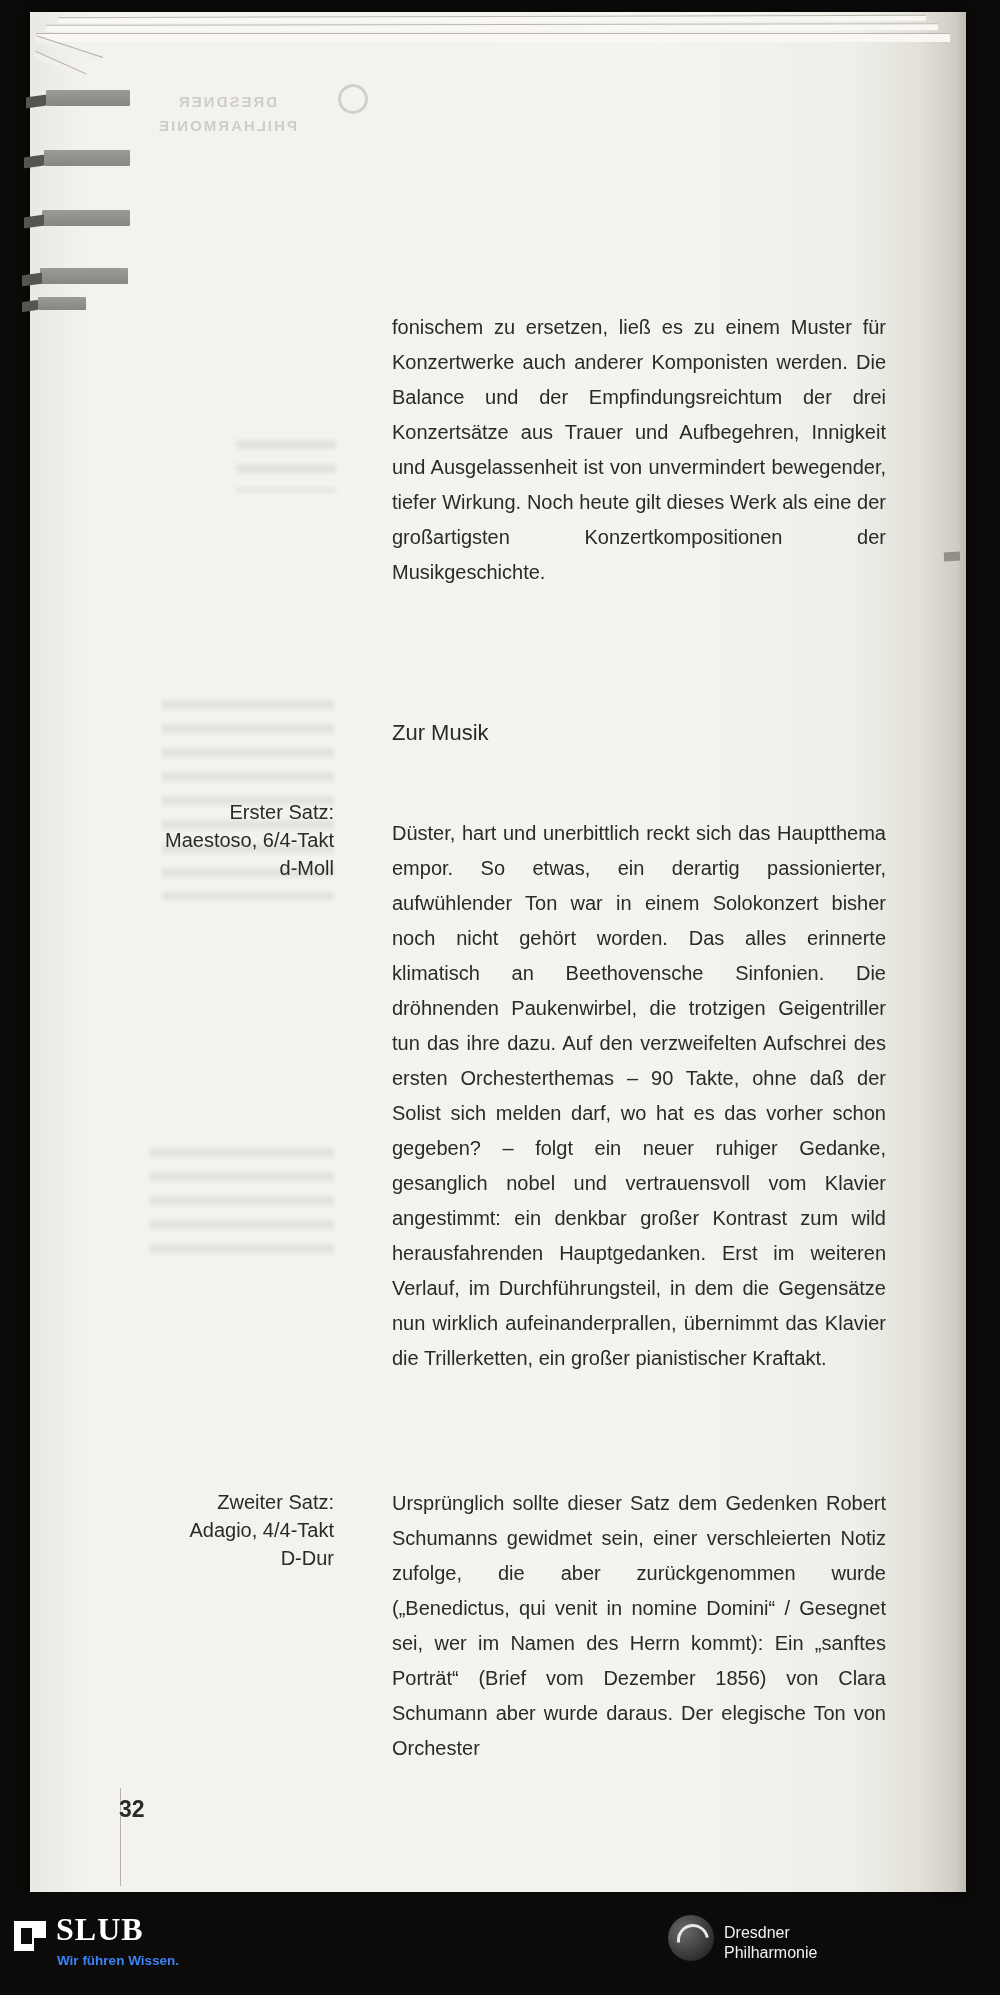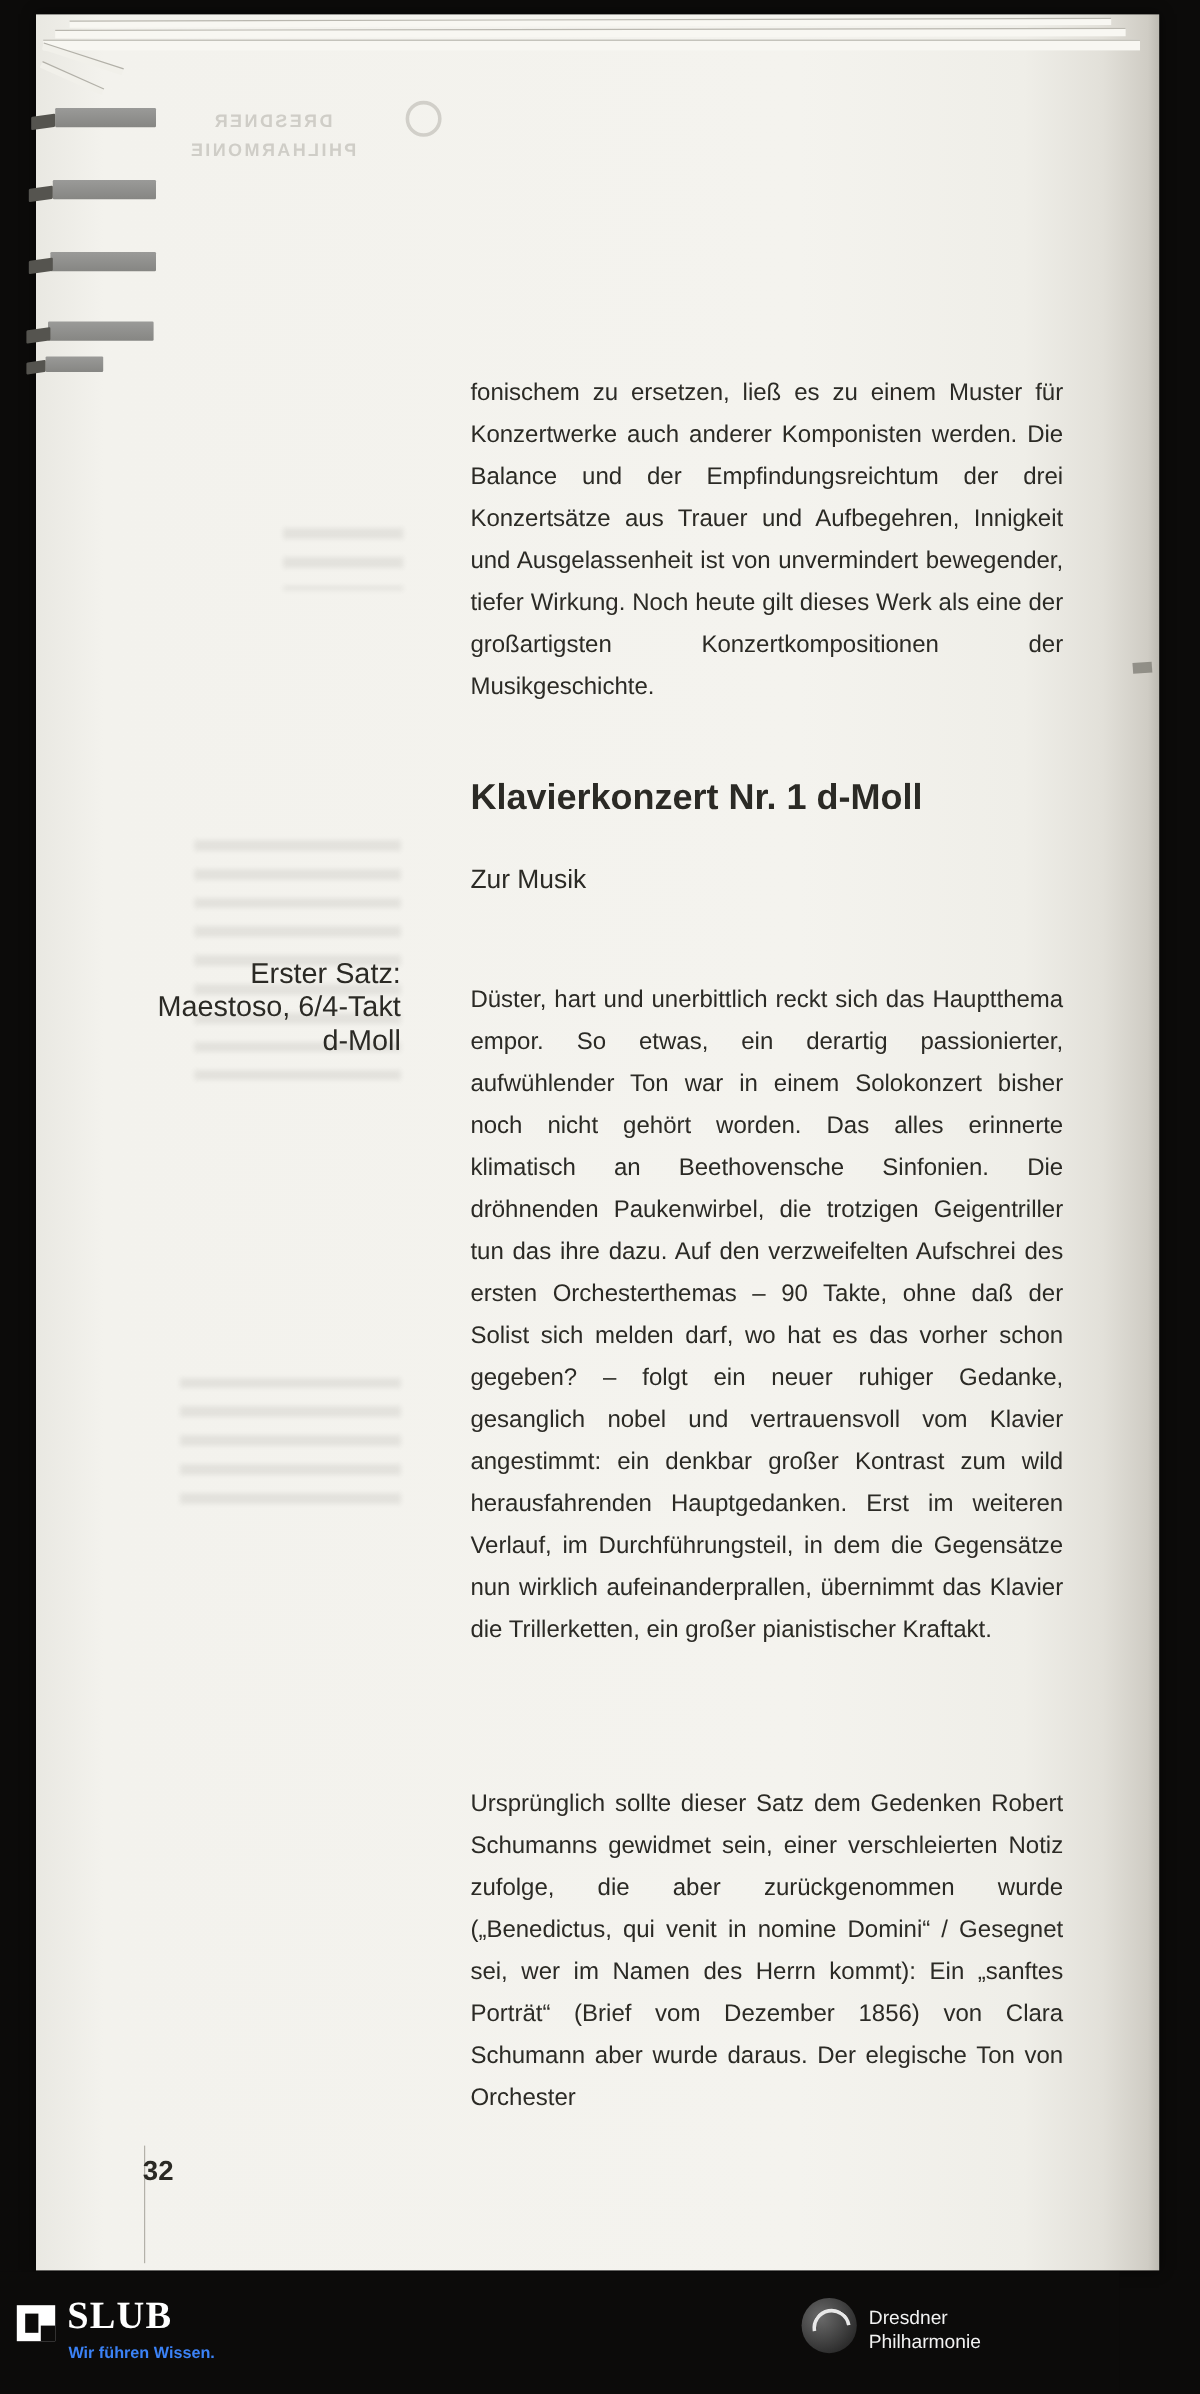--- a/index.html
+++ b/index.html
@@ -40,21 +40,21 @@
     border:3px solid #c3c1ba; border-radius:50%; opacity:.7; filter:blur(.5px);
   }
   .smudge {
     position:absolute; opacity:.09; filter:blur(2px);
     background:repeating-linear-gradient(180deg,#44423c 0 9px,transparent 9px 24px);
   }
 
   
   .margin-note {
     position:absolute; left:130px; width:204px; text-align:right;
-    font-size:24px; line-height:28px; color:var(--ink,#34332d);
+    font-size:20px; line-height:28px; color:var(--ink,#34332d);
   }
   .body-col { position:absolute; left:392px; width:494px; color:var(--ink,#2b2a25); }
   .para {
     font-size:20px; line-height:35px; text-align:justify;
     hyphens:auto; -webkit-hyphens:auto; margin:0;
   }
   .heading {
     position:absolute; left:392px; top:648px; width:500px;
     font-size:30px; font-weight:bold; color:var(--ink,#23221e);
   }
@@ -117,33 +117,37 @@
   <div class="ghost-masthead">DRESDNER PHILHARMONIE</div>
   <div class="ghost-logo"></div>
   <div class="smudge" style="left:236px; top:440px; width:100px; height:52px;"></div>
   <div class="smudge" style="left:162px; top:700px; width:172px; height:200px;"></div>
   <div class="smudge" style="left:150px; top:1148px; width:184px; height:116px;"></div>
 
   <div class="body-col" style="top:310px;">
     <p class="para">fonischem zu ersetzen, ließ es zu einem Muster für Konzertwerke auch anderer Komponisten werden. Die Balance und der Empfindungsreichtum der drei Konzertsätze aus Trauer und Aufbegehren, Innigkeit und Ausgelassenheit ist von unvermindert bewegender, tiefer Wirkung. Noch heute gilt dieses Werk als eine der großartigsten Konzertkompositionen der Musikgeschichte.</p>
   </div>
 
-  <div class="heading">Klavierkonzert Nr. 1 d-Moll</div>
   <div class="subheading">Zur Musik</div>
 
   <div class="margin-note" style="top:798px;">
     <div>Erster Satz:</div>
     <div>Maestoso, 6/4-Takt</div>
     <div>d-Moll</div>
   </div>
 
   <div class="body-col" style="top:798px;margin-top:18px;">
     <p class="para">Düster, hart und unerbittlich reckt sich das Hauptthema empor. So etwas, ein derartig passionierter, aufwühlender Ton war in einem Solokonzert bisher noch nicht gehört worden. Das alles erinnerte klimatisch an Beethovensche Sinfonien. Die dröhnenden Paukenwirbel, die trotzigen Geigentriller tun das ihre dazu. Auf den verzweifelten Aufschrei des ersten Orchesterthemas – 90 Takte, ohne daß der Solist sich melden darf, wo hat es das vorher schon gegeben? – folgt ein neuer ruhiger Gedanke, gesanglich nobel und vertrauensvoll vom Klavier angestimmt: ein denkbar großer Kontrast zum wild herausfahrenden Hauptgedanken. Erst im weiteren Verlauf, im Durchführungsteil, in dem die Gegensätze nun wirklich aufeinanderprallen, übernimmt das Klavier die Trillerketten, ein großer pianistischer Kraftakt.</p>
   </div>
 
+  <div class="margin-note" style="top:1488px;">
+    <div>Zweiter Satz:</div>
+    <div>Adagio, 4/4-Takt</div>
+    <div>D-Dur</div>
+  </div>
 
   <div class="body-col" style="top:1486px;">
     <p class="para">Ursprünglich sollte dieser Satz dem Gedenken Robert Schumanns gewidmet sein, einer verschleierten Notiz zufolge, die aber zurückgenommen wurde („Benedictus, qui venit in nomine Domini“ / Gesegnet sei, wer im Namen des Herrn kommt): Ein „sanftes Porträt“ (Brief vom Dezember 1856) von Clara Schumann aber wurde daraus. Der elegische Ton von Orchester</p>
   </div>
 
   <div class="crease"></div>
   <div class="page-number">32</div>
   <div class="edge-mark"></div>
 
   <div class="footer">

